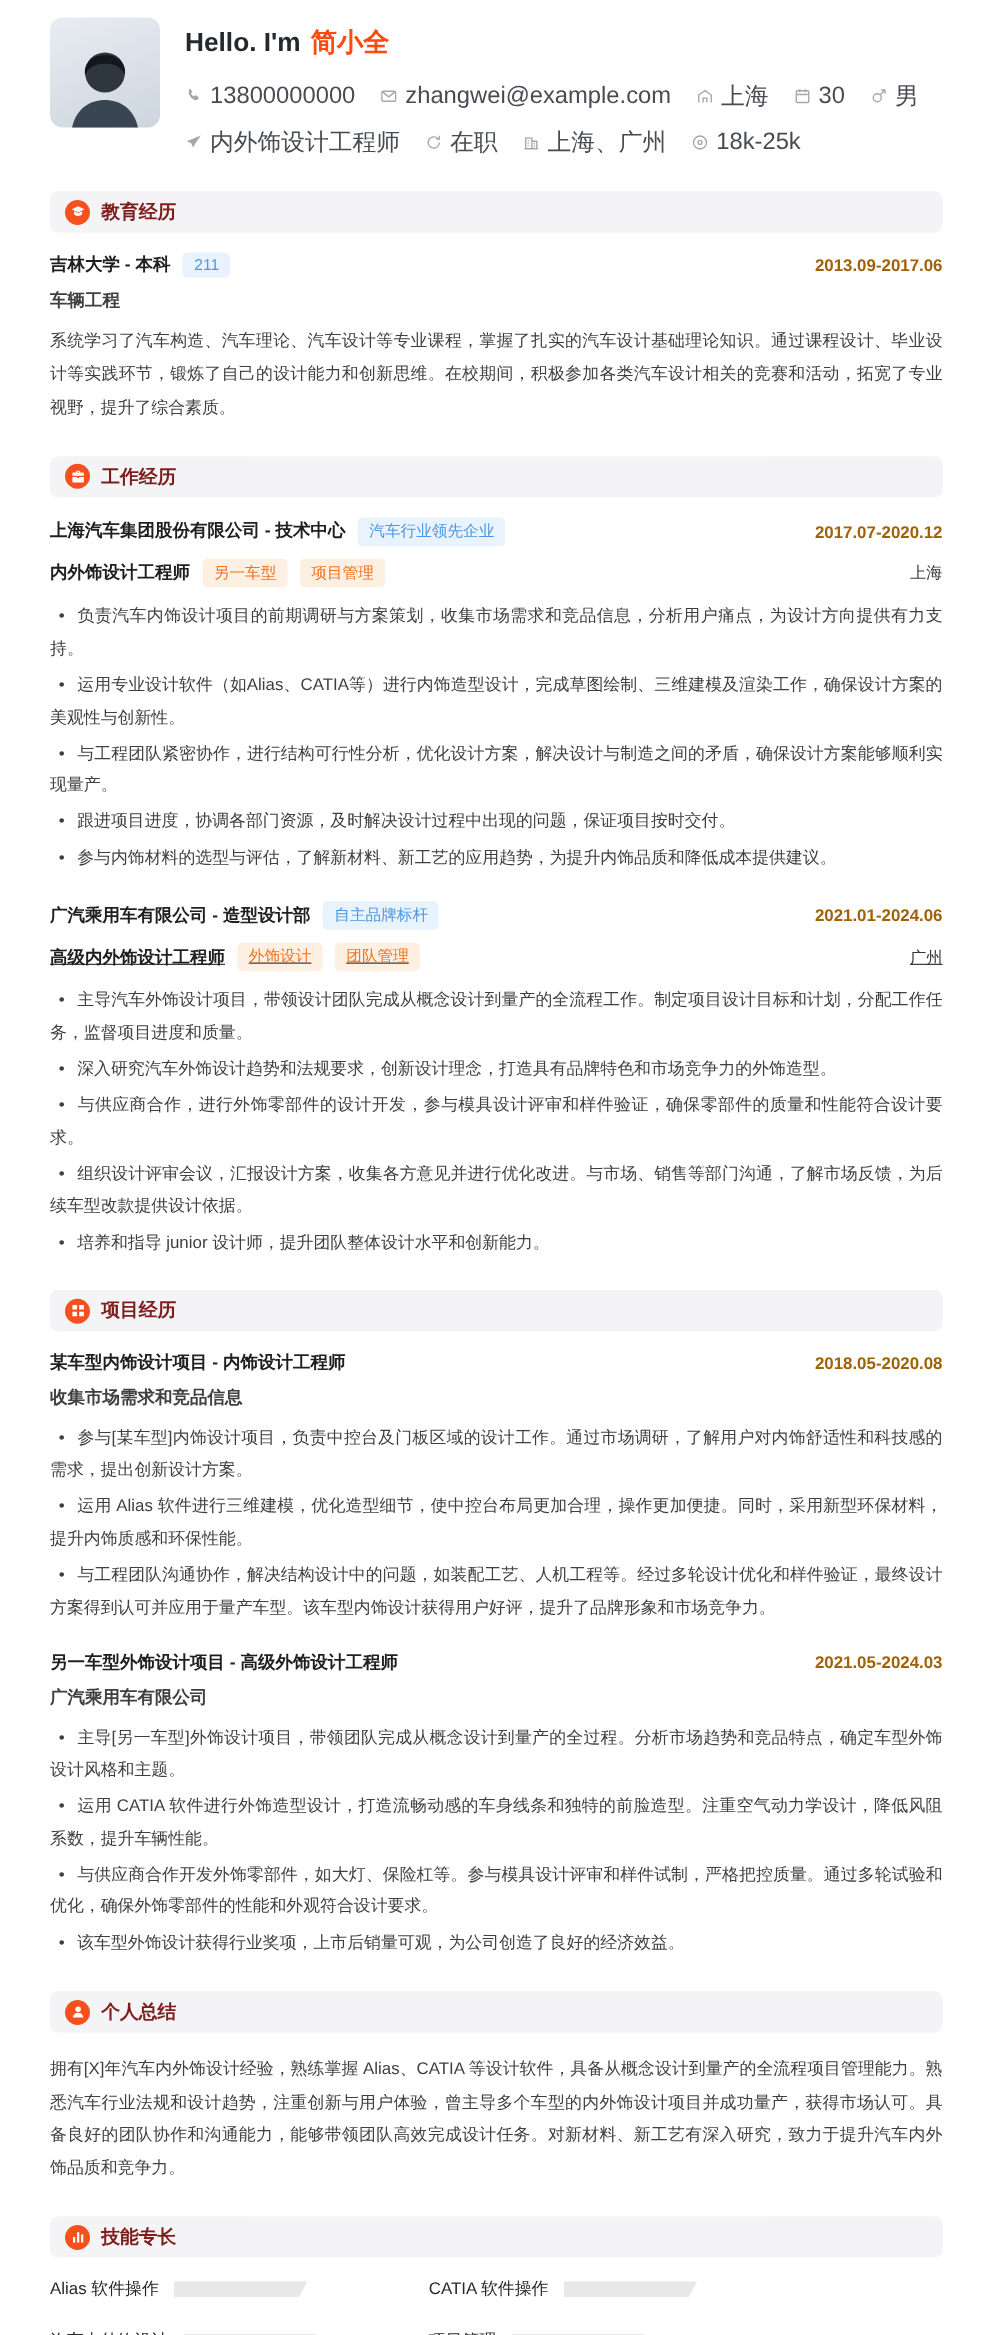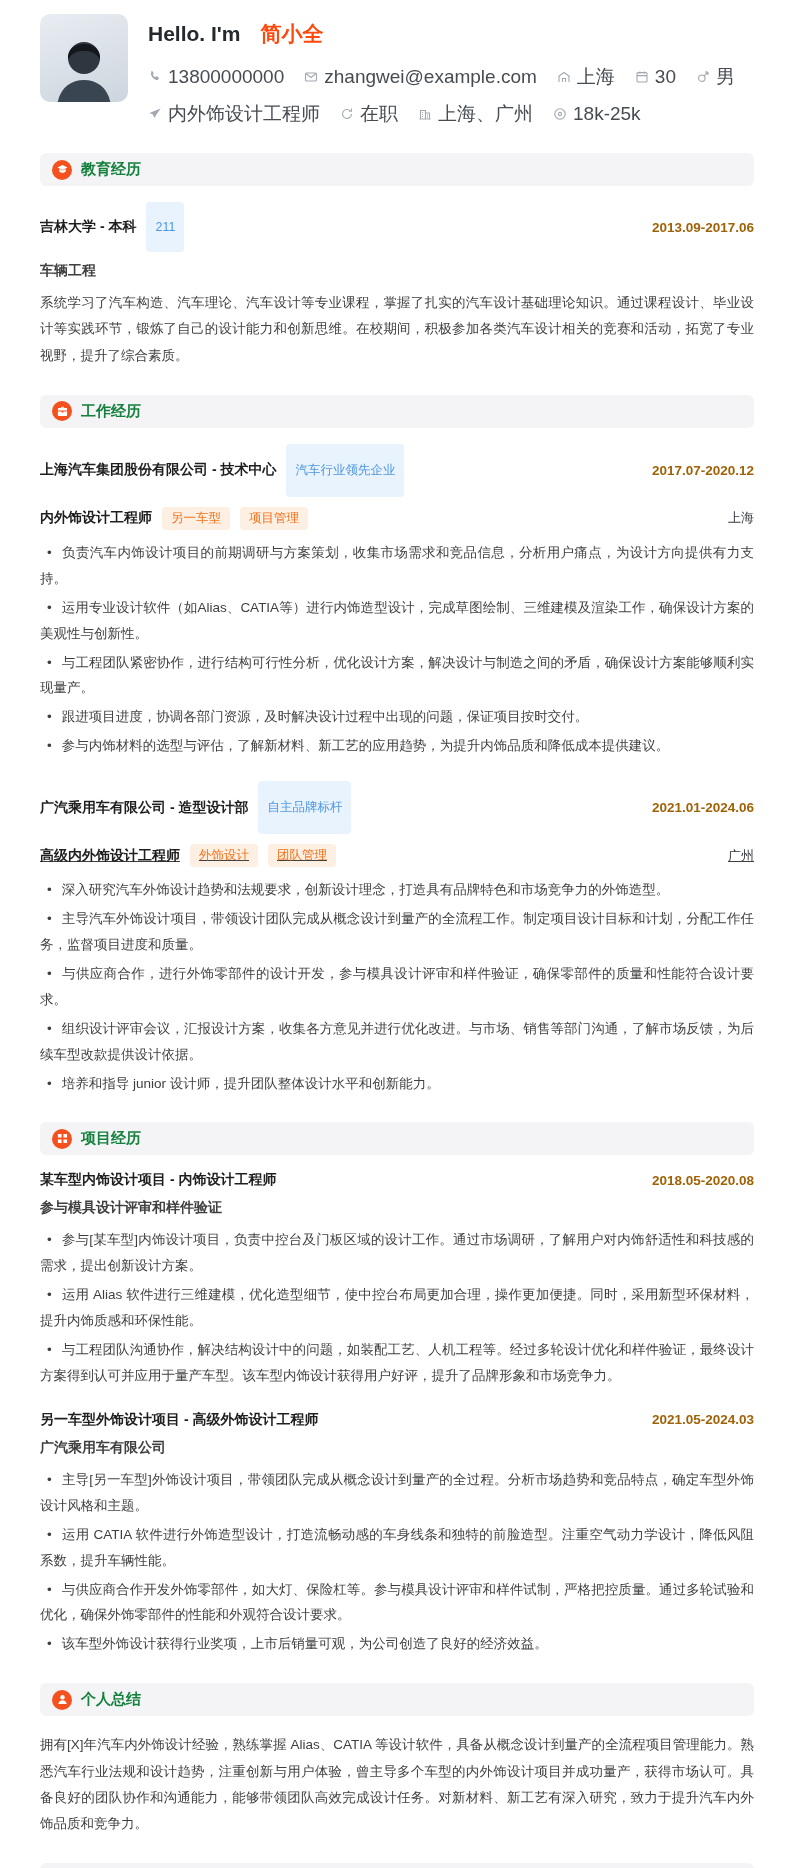--- a/index.html
+++ b/index.html
@@ -7,43 +7,43 @@
   body { font-family: "Liberation Sans", "DejaVu Sans", sans-serif; color:#3f3f3f; }
   .page { width:794px; min-height:1868px; margin:0 auto; padding:12px 40px 40px 40px; background:#fff; }
 
   
   .hdr { display:flex; gap:20px; align-items:flex-start; padding-top:2px; }
   .avatar { width:88px; height:88px; border-radius:10px; overflow:hidden; flex:0 0 88px;
             background:linear-gradient(160deg,#e9edf2 0%,#ccd5de 100%); position:relative; }
   .avatar svg { position:absolute; bottom:-4px; left:50%; transform:translateX(-50%); }
   .hdr-right { padding-top:6px; flex:1; }
   .hello { font-size:21px; font-weight:bold; color:#24292e; margin:0 0 16px 0; }
-  .hello .nm { color:#ff4a0e; margin-left:20px; }
+  .hello .nm { color:#ff4a0e; margin-left:8px; }
   .c-row { display:flex; align-items:center; gap:20px; margin-top:11px; font-size:19px; color:#474c52; }
   .c-item { display:inline-flex; align-items:center; gap:6px; white-space:nowrap; }
   .c-icon { display:inline-flex; width:14px; height:14px; color:#a2a8b0; }
   .c-icon svg { width:14px; height:14px; }
 
   
   .section { margin-top:26px; }
   .sec-bar { height:33px; background:#f4f4f6; border-radius:6px; display:flex; align-items:center;
              gap:9px; padding:0 12px; margin-bottom:16px; }
   .sec-ico { width:20px; height:20px; border-radius:50%; background:#f4511e; color:#fff;
              display:inline-flex; align-items:center; justify-content:center; flex:0 0 20px; }
   .sec-ico svg { width:11px; height:11px; }
-  .sec-title { font-size:15px; font-weight:bold; color:#15803d; }
+  .sec-title { font-size:15px; font-weight:bold; color:#7f1d1d; }
 
   
   .erow { display:flex; justify-content:space-between; align-items:center; margin:16px 0 10px 0; }
   .erow:first-child { margin-top:2px; }
   .el { display:flex; align-items:center; gap:10px; min-width:0; }
   .etitle { font-size:14px; font-weight:bold; color:#1f1f1f; }
   .edate { font-size:13.5px; font-weight:bold; color:#a16207; white-space:nowrap; margin-left:18px; }
   .eloc { font-size:13px; color:#33383d; white-space:nowrap; margin-left:18px; }
-  .badge-blue { font-size:12.5px; color:#4e97e0; background:#e9f3fd; border-radius:4px; padding:18px 9px; white-space:nowrap; }
+  .badge-blue { font-size:12.5px; color:#4e97e0; background:#e9f3fd; border-radius:4px; padding:3px 9px; white-space:nowrap; }
   .tag-orange { font-size:12.5px; color:#f2731d; background:#fdefe2; border-radius:4px; padding:3px 9px; white-space:nowrap; }
   .para { font-size:13.5px; line-height:1.95; text-align:justify; color:#3f3f3f; margin:6px 0 0 0; }
   .bullets { margin-top:4px; }
   .bullet { font-size:13.5px; line-height:1.92; text-align:justify; color:#3f3f3f; margin:3px 0; }
   .bullet .dot { display:inline-block; margin:0 10px 0 7px; color:#3f3f3f; }
   .work-entry { margin-bottom:22px; }
   .subtitle { font-size:14px; font-weight:bold; color:#404040; margin:4px 0 10px 0; }
 
   
   .skills-grid { display:grid; grid-template-columns:303px 1fr; row-gap:24px; margin-top:6px; }
@@ -224,22 +224,22 @@
       <span class="el">
         <span class="etitle">高级内外饰设计工程师</span>
         <span class="el" style="gap:10px;">
                 <span class="tag-orange">外饰设计</span>
                 <span class="tag-orange">团队管理</span>
               </span>
       </span>
       <span class="eloc">广州</span>
     </div>
     <div class="bullets">
+            <div class="bullet"><span class="dot">•</span>主导汽车外饰设计项目，带领设计团队完成从概念设计到量产的全流程工作。制定项目设计目标和计划，分配工作任务，监督项目进度和质量。</div>
             <div class="bullet"><span class="dot">•</span>深入研究汽车外饰设计趋势和法规要求，创新设计理念，打造具有品牌特色和市场竞争力的外饰造型。</div>
-            <div class="bullet"><span class="dot">•</span>主导汽车外饰设计项目，带领设计团队完成从概念设计到量产的全流程工作。制定项目设计目标和计划，分配工作任务，监督项目进度和质量。</div>
             <div class="bullet"><span class="dot">•</span>与供应商合作，进行外饰零部件的设计开发，参与模具设计评审和样件验证，确保零部件的质量和性能符合设计要求。</div>
             <div class="bullet"><span class="dot">•</span>组织设计评审会议，汇报设计方案，收集各方意见并进行优化改进。与市场、销售等部门沟通，了解市场反馈，为后续车型改款提供设计依据。</div>
             <div class="bullet"><span class="dot">•</span>培养和指导 junior 设计师，提升团队整体设计水平和创新能力。</div>
           </div>
   </div>
 </div>
   </div>
 
   <div class="section">
     <div class="sec-bar">
@@ -249,21 +249,21 @@
           </svg>
       </span>
       <span class="sec-title">项目经历</span>
     </div>
     <div id="project-entries">
   <div class="work-entry">
     <div class="erow">
       <span class="etitle">某车型内饰设计项目 - 内饰设计工程师</span>
       <span class="edate">2018.05-2020.08</span>
     </div>
-    <div class="subtitle">参与模具设计评审和样件验证</div>
+    <div class="subtitle">收集市场需求和竞品信息</div>
     <div class="bullets">
             <div class="bullet"><span class="dot">•</span>参与[某车型]内饰设计项目，负责中控台及门板区域的设计工作。通过市场调研，了解用户对内饰舒适性和科技感的需求，提出创新设计方案。</div>
             <div class="bullet"><span class="dot">•</span>运用 Alias 软件进行三维建模，优化造型细节，使中控台布局更加合理，操作更加便捷。同时，采用新型环保材料，提升内饰质感和环保性能。</div>
             <div class="bullet"><span class="dot">•</span>与工程团队沟通协作，解决结构设计中的问题，如装配工艺、人机工程等。经过多轮设计优化和样件验证，最终设计方案得到认可并应用于量产车型。该车型内饰设计获得用户好评，提升了品牌形象和市场竞争力。</div>
           </div>
   </div>
 
   <div class="work-entry">
     <div class="erow">
       <span class="etitle">另一车型外饰设计项目 - 高级外饰设计工程师</span>

